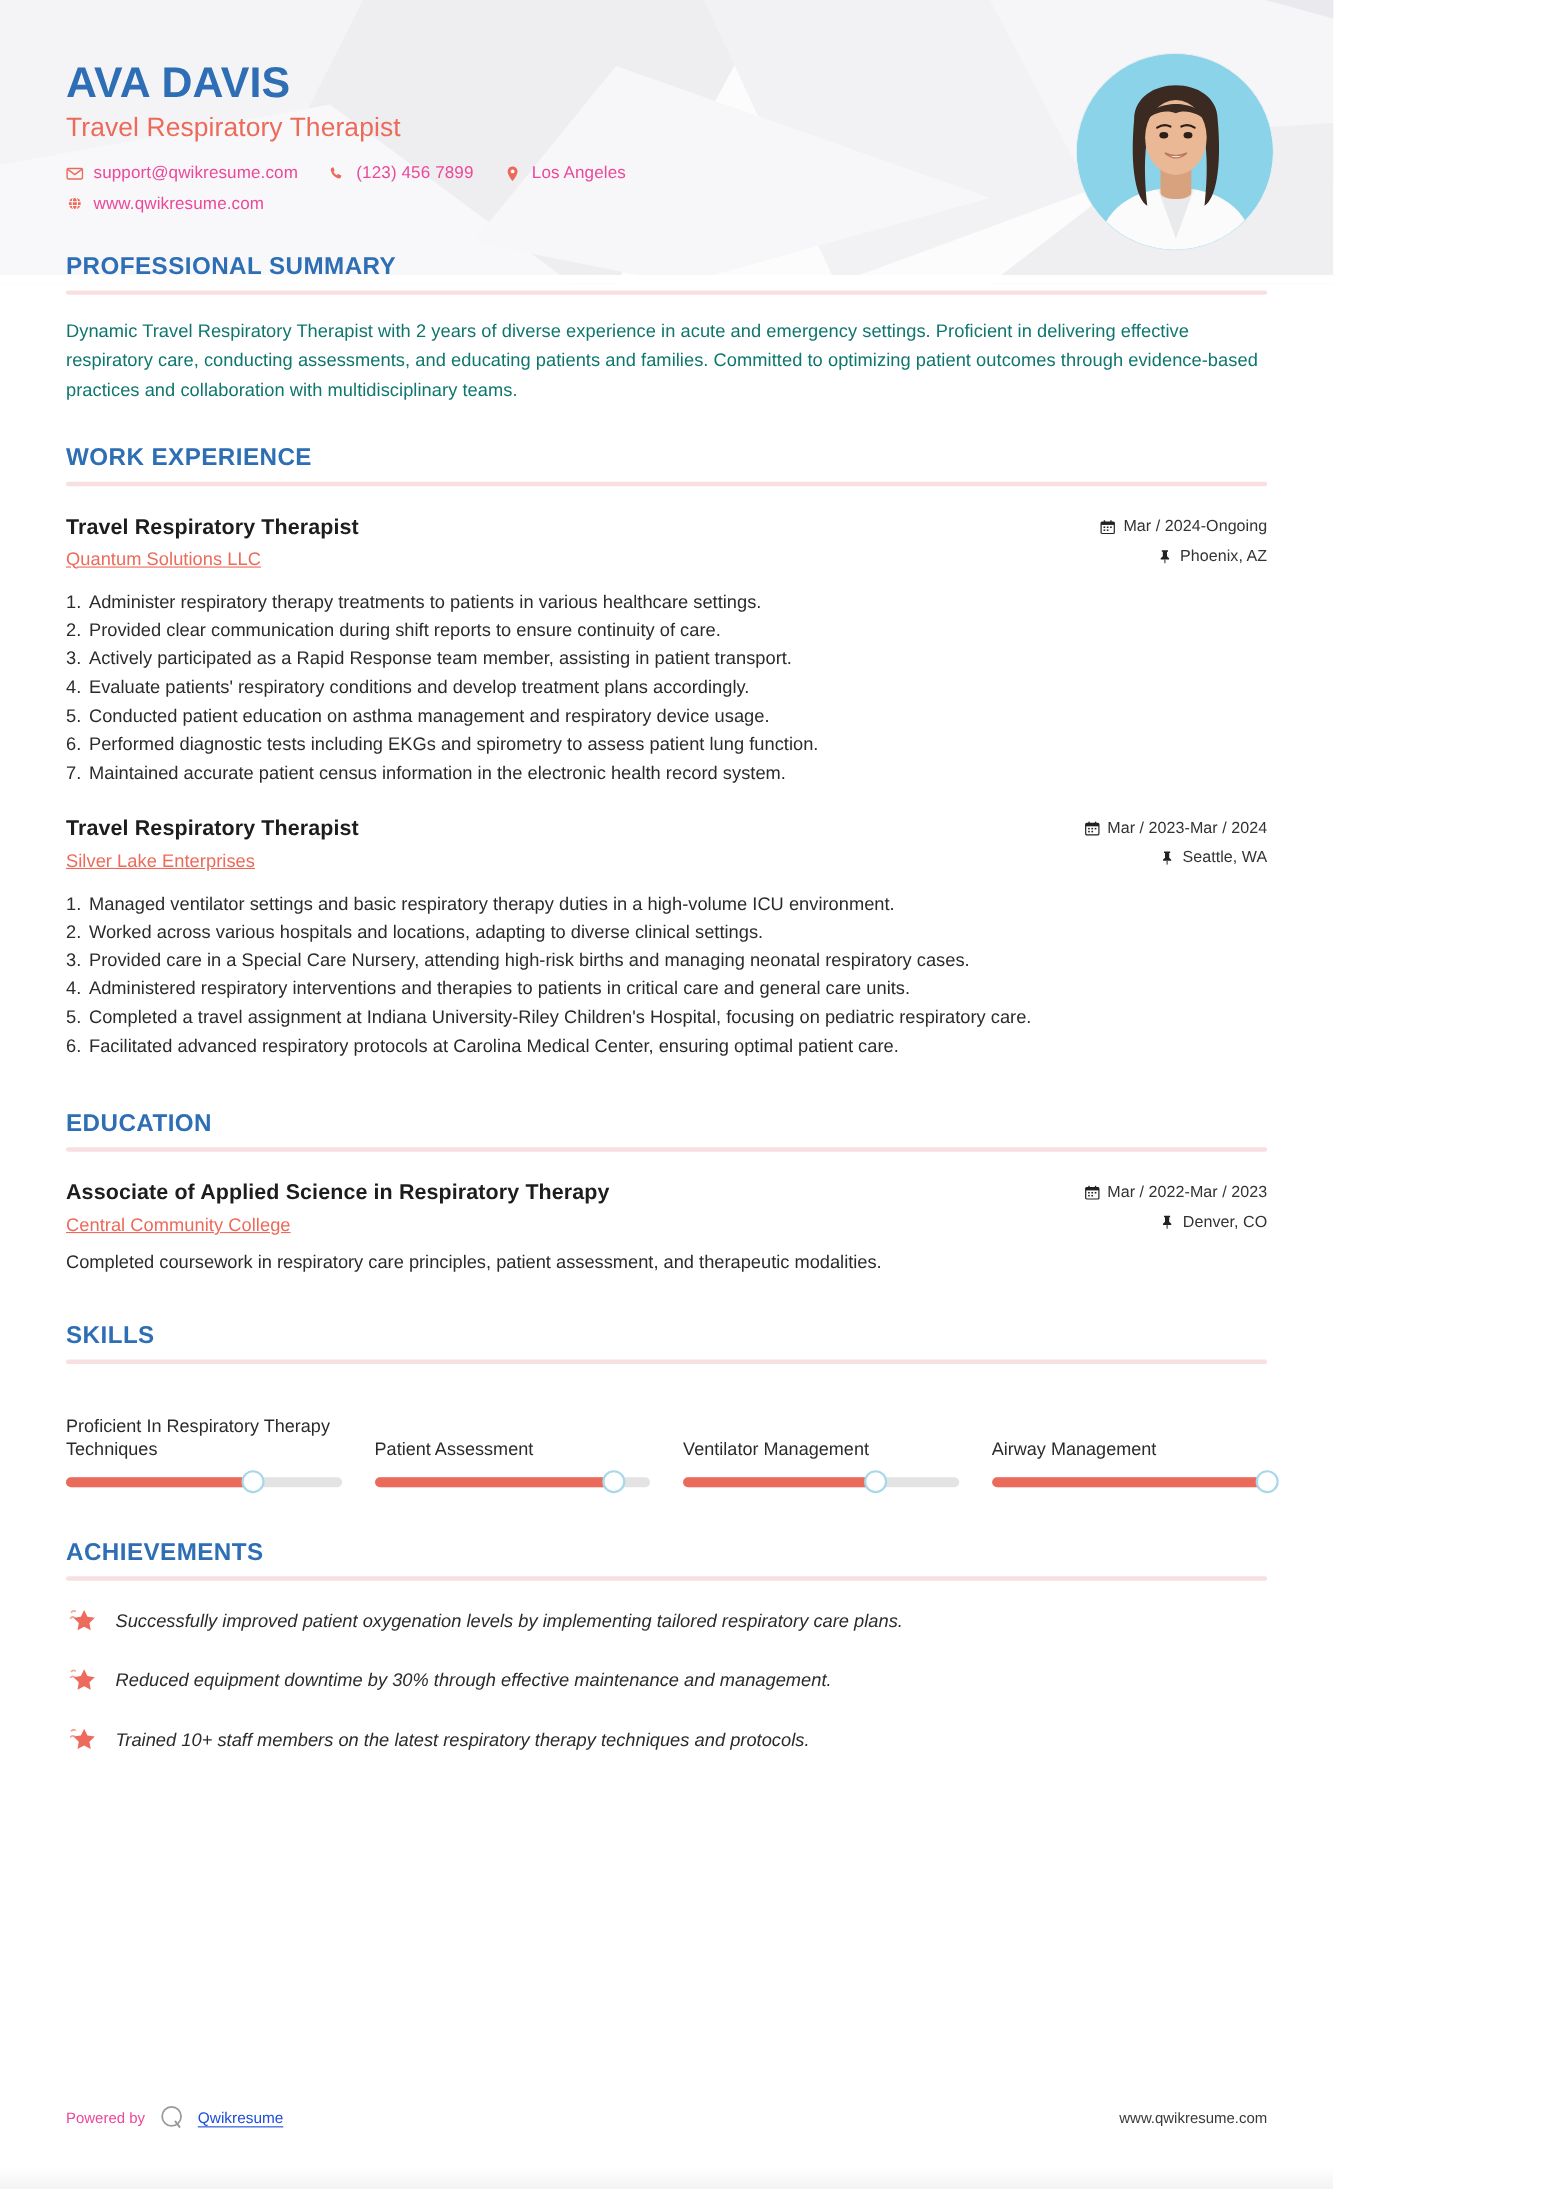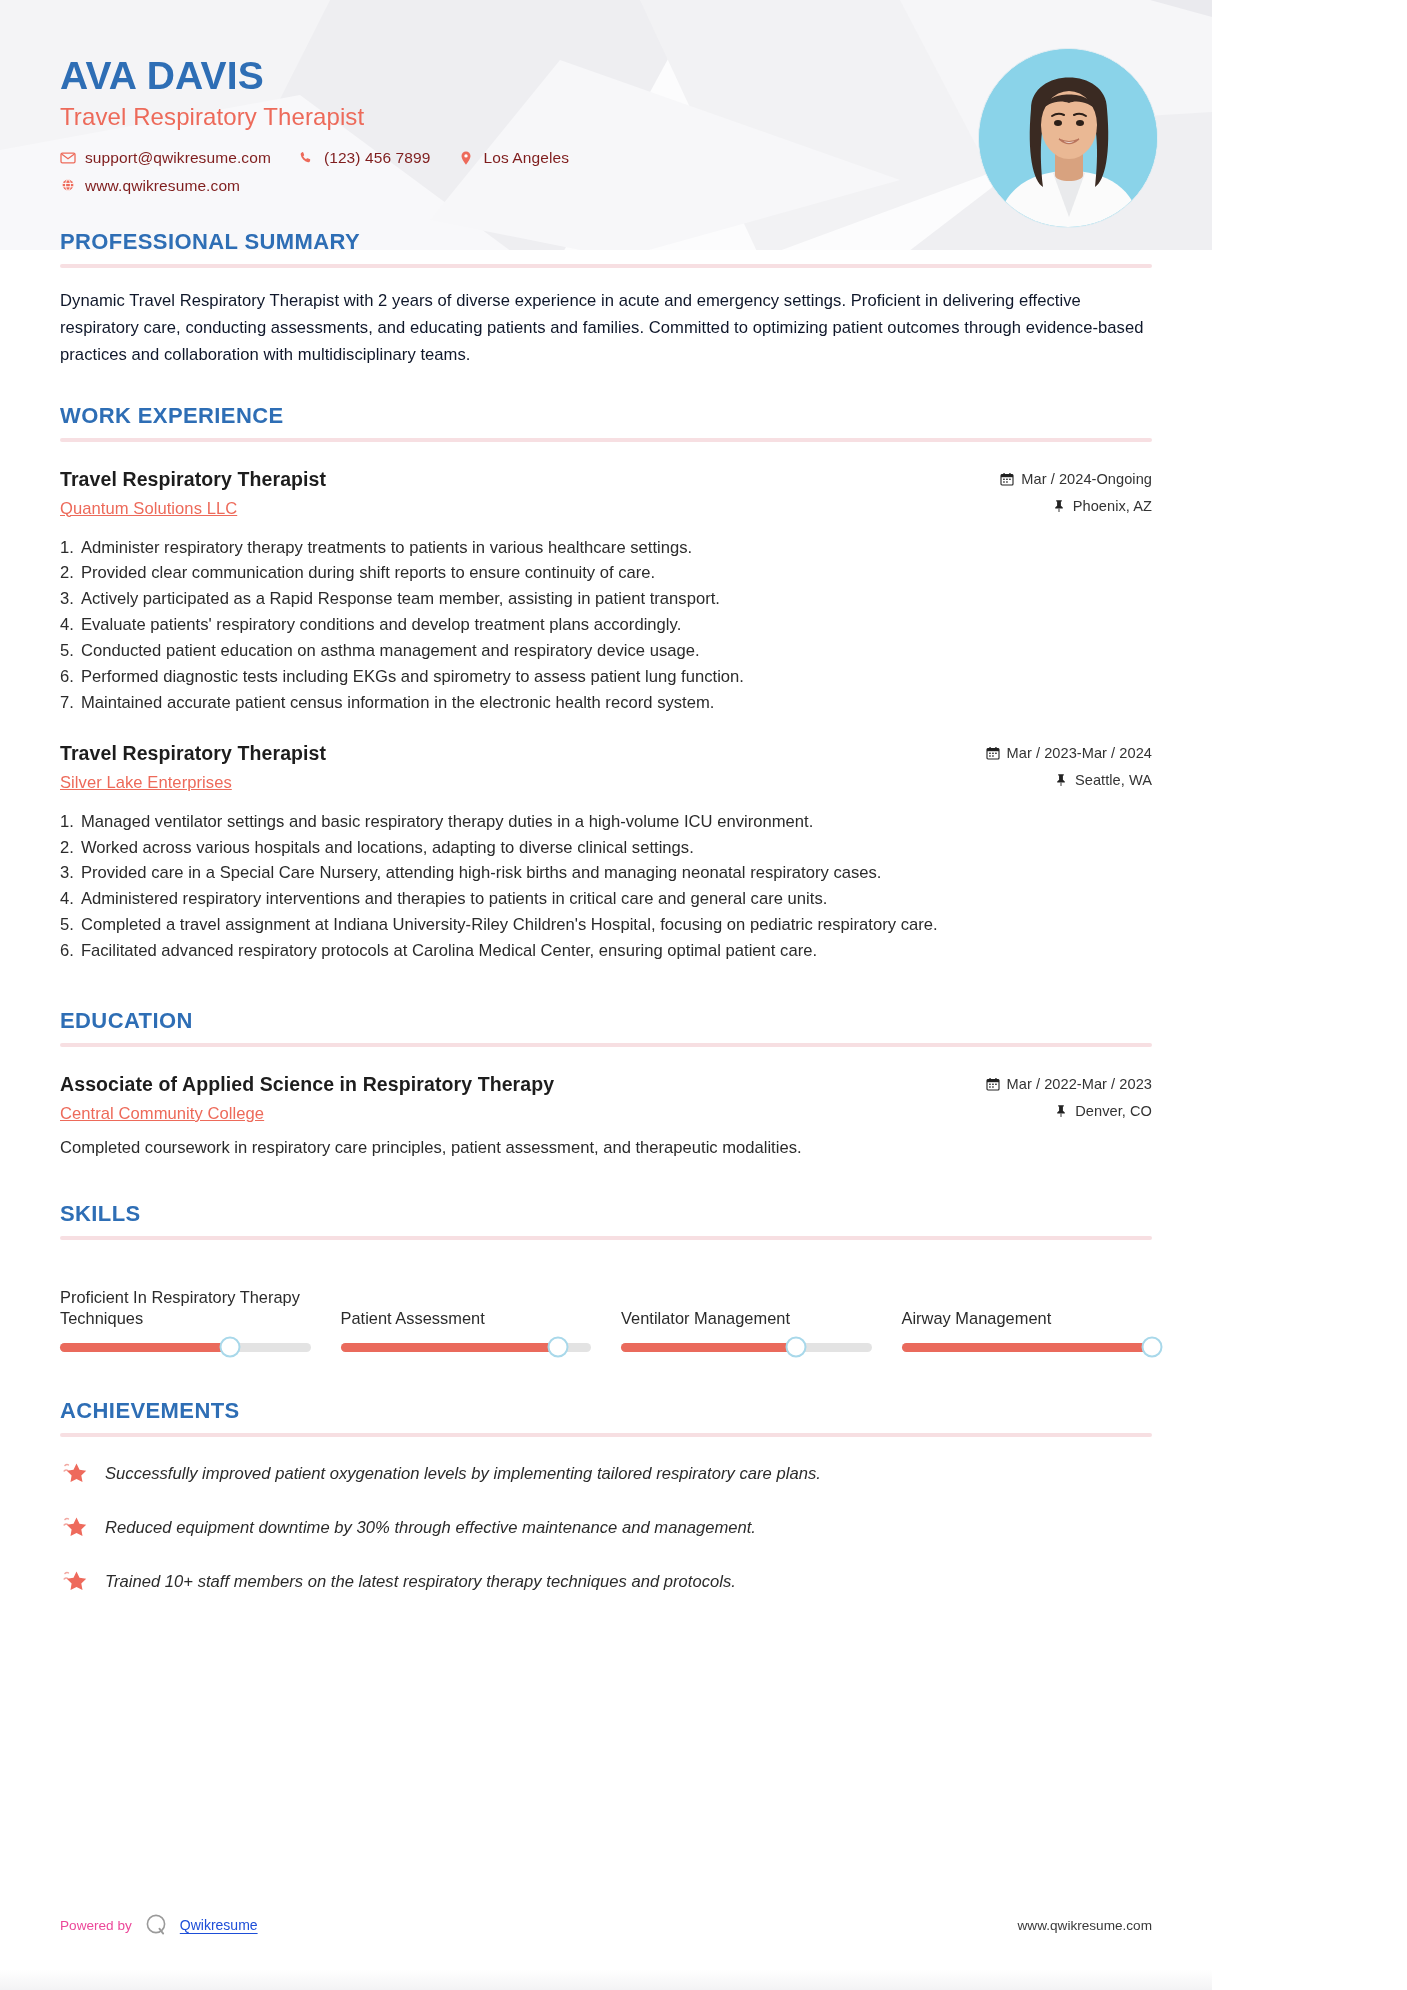--- a/index.html
+++ b/index.html
@@ -38,21 +38,21 @@
   .contact-row {
     margin-top: 18px;
     display: flex; align-items: center; flex-wrap: wrap;
     gap: 0 10px;
   }
   .contact-row.second { margin-top: 10px; }
   .contact-item { display: flex; align-items: center; gap: 9px; margin-right: 18px; }
   .contact-item .ci { width: 16px; height: 16px; display:flex; align-items:center; justify-content:center; flex: none; }
   .contact-item .ci svg { display:block; }
   .contact-text {
-    font-size: 15.5px; color: #7f1d1d; letter-spacing: .1px; white-space: nowrap;
+    font-size: 15.5px; color: #ec4899; letter-spacing: .1px; white-space: nowrap;
   }
 
   
   .avatar {
     position: absolute; right: 54px; top: 48px;
     width: 180px; height: 180px; border-radius: 50%;
     overflow: hidden; background: #8fd4e8;
     border: 1px solid #e4eef3;
   }
   .avatar svg { display: block; }
@@ -66,21 +66,21 @@
     letter-spacing: .4px; text-transform: uppercase;
   }
   .rule {
     margin-top: 9px;
     height: 4px; border-radius: 2px;
     background: #f7dfe2;
   }
 
   .summary {
     margin-top: 20px;
-    font-size: 16.6px; line-height: 1.62; color: #0f172a;
+    font-size: 16.6px; line-height: 1.62; color: #0f766e;
     letter-spacing: .05px;
   }
 
   
   .entry { margin-top: 26px; position: relative; }
   .entry-head { display: flex; justify-content: space-between; align-items: flex-start; }
   .entry-left { flex: 1 1 auto; min-width: 0; }
   .entry-title { font-size: 19.5px; font-weight: 700; color: #1d1d1d; letter-spacing: .1px; }
   .entry-org { margin-top: 8px; font-size: 16.6px; color: #ed6a5a; letter-spacing: .05px; text-decoration: underline; }
   .entry-right { flex: 0 0 auto; text-align: right; padding-top: 3px; }

